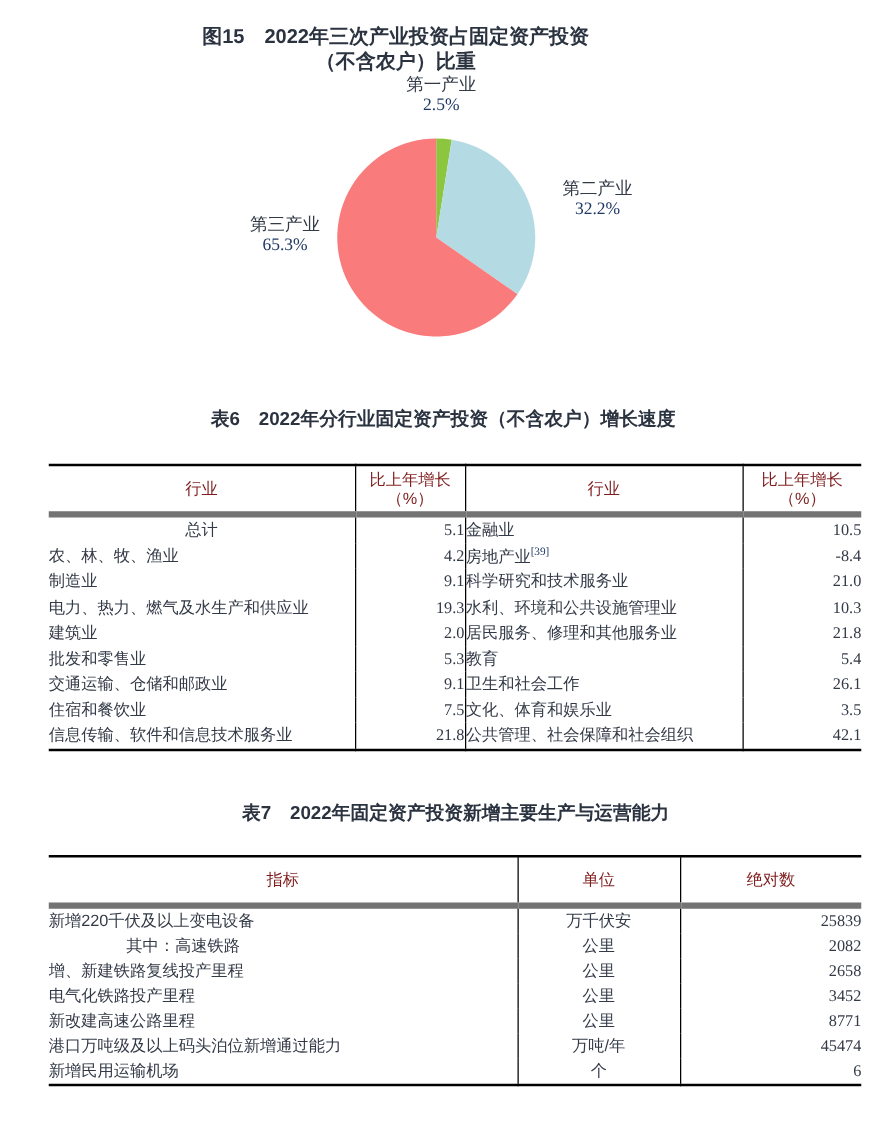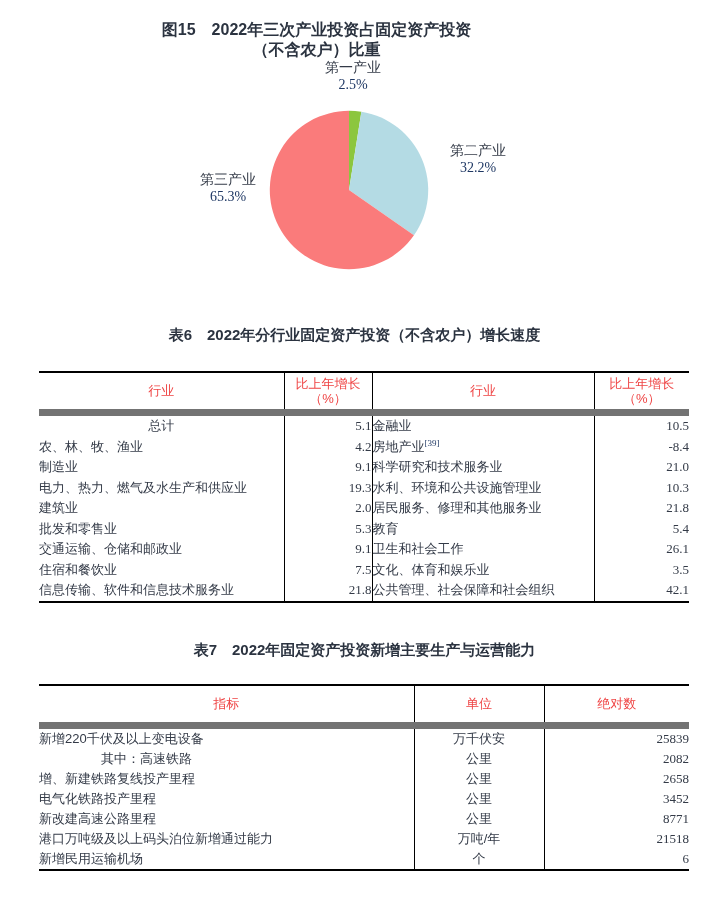--- a/index.html
+++ b/index.html
@@ -16,21 +16,21 @@
   .lbl-tertiary{left:168px;top:170px;width:120px;}
   .tbl-title{position:absolute;left:0;width:709px;text-align:center;
              font-weight:700;font-size:15px;color:#2B3340;}
   #t6-title{top:326px;}
   #t7-title{top:641px;margin-left:10px;}
   .data-table{position:absolute;left:39px;width:650px;border-collapse:collapse;table-layout:fixed;
               border-top:2px solid #000;border-bottom:2px solid #000;}
   #t6{top:371px;}
   #t7{top:684px;}
   .data-table th{font-weight:400;font-size:13px;text-align:center;vertical-align:middle;
-                 height:36px;padding:0;border-bottom:7px solid #737373;color:#ef4444;}
+                 height:36px;padding:0;border-bottom:5px solid #737373;color:#7f1d1d;}
   .data-table td{font-size:13px;height:20.5px;padding:0;vertical-align:middle;
                  white-space:nowrap;overflow:hidden;color:#333A47;}
   #t7 td{height:20px;}
   .sep{border-left:1px solid #000;}
   .ind{text-align:left;padding-left:6px;}
   .ind.center{text-align:center;padding-left:0;}
   .ind.indent{padding-left:62px;}
   .unit{text-align:center;}
   .num{font-family:"Liberation Serif","DejaVu Serif",serif;text-align:right;
        padding-right:13px;color:#1F3864;}
@@ -188,21 +188,21 @@
           <td class="num sep">3452</td>
         </tr>
         <tr>
           <td class="ind">新改建高速公路里程</td>
           <td class="unit sep">公里</td>
           <td class="num sep">8771</td>
         </tr>
         <tr>
           <td class="ind">港口万吨级及以上码头泊位新增通过能力</td>
           <td class="unit sep">万吨/年</td>
-          <td class="num sep">21518</td>
+          <td class="num sep">45474</td>
         </tr>
         <tr>
           <td class="ind">新增民用运输机场</td>
           <td class="unit sep">个</td>
           <td class="num sep">6</td>
         </tr>
       </tbody>
   </table>
 
 </div>

